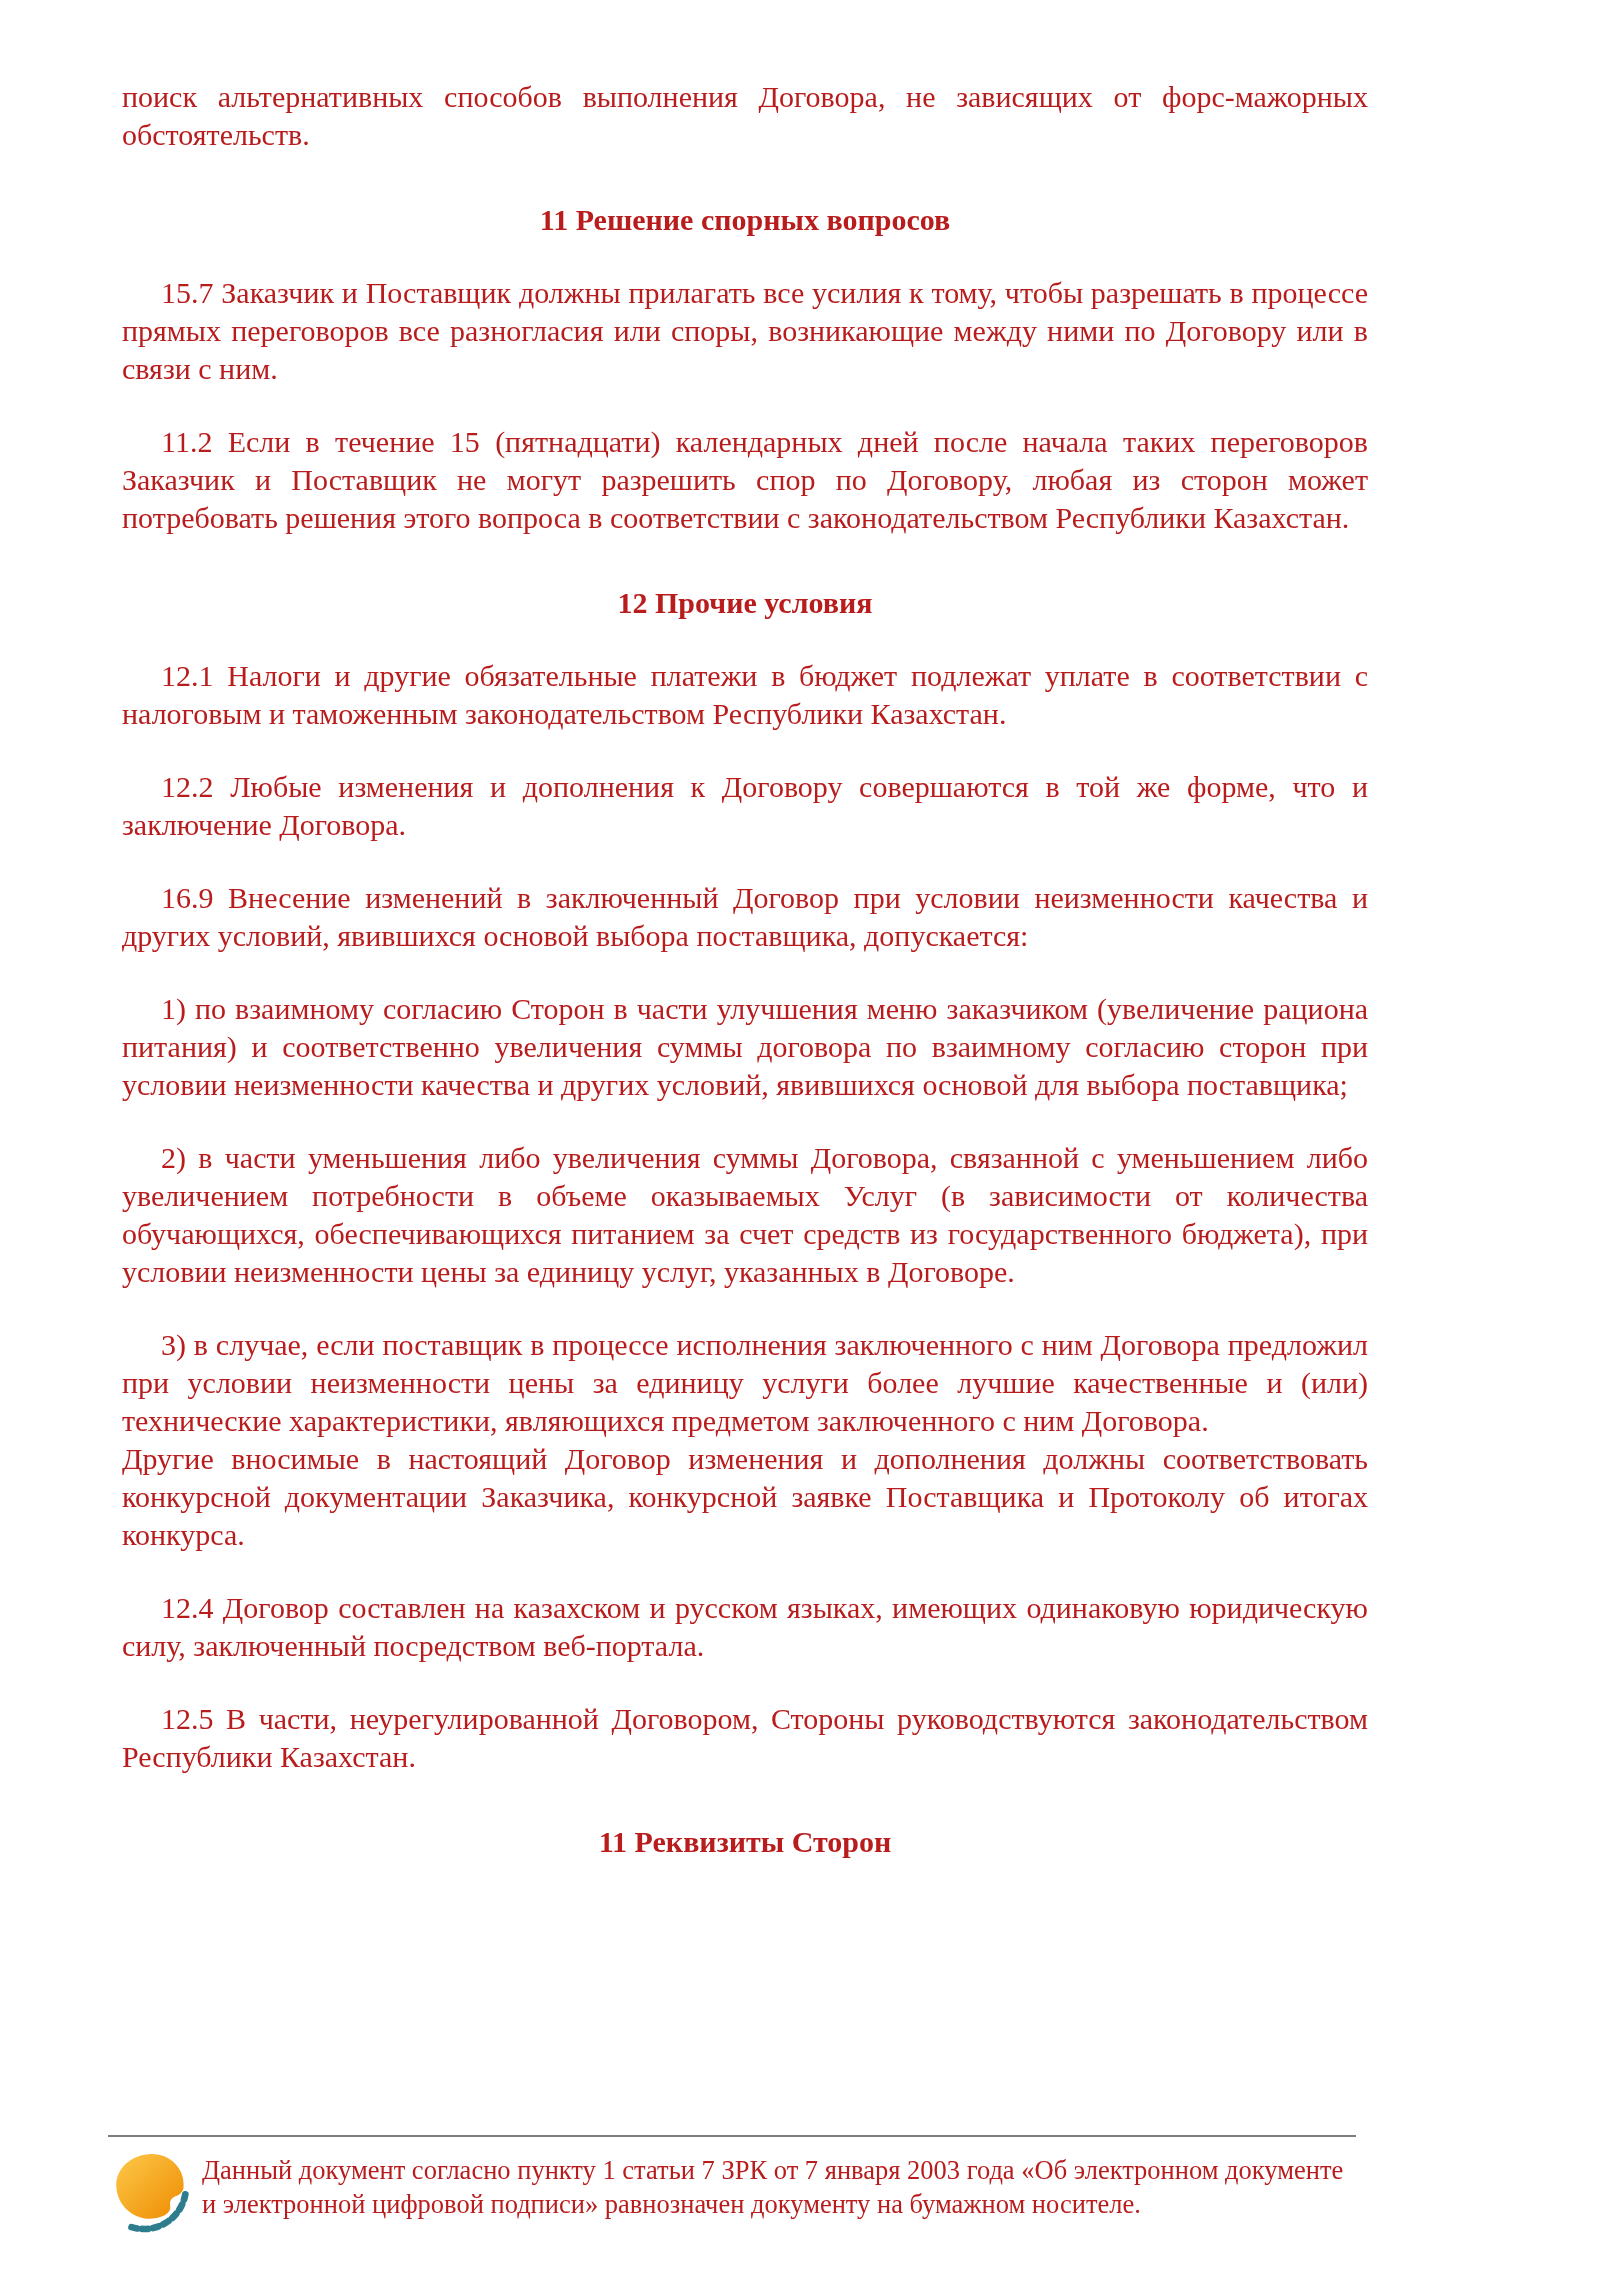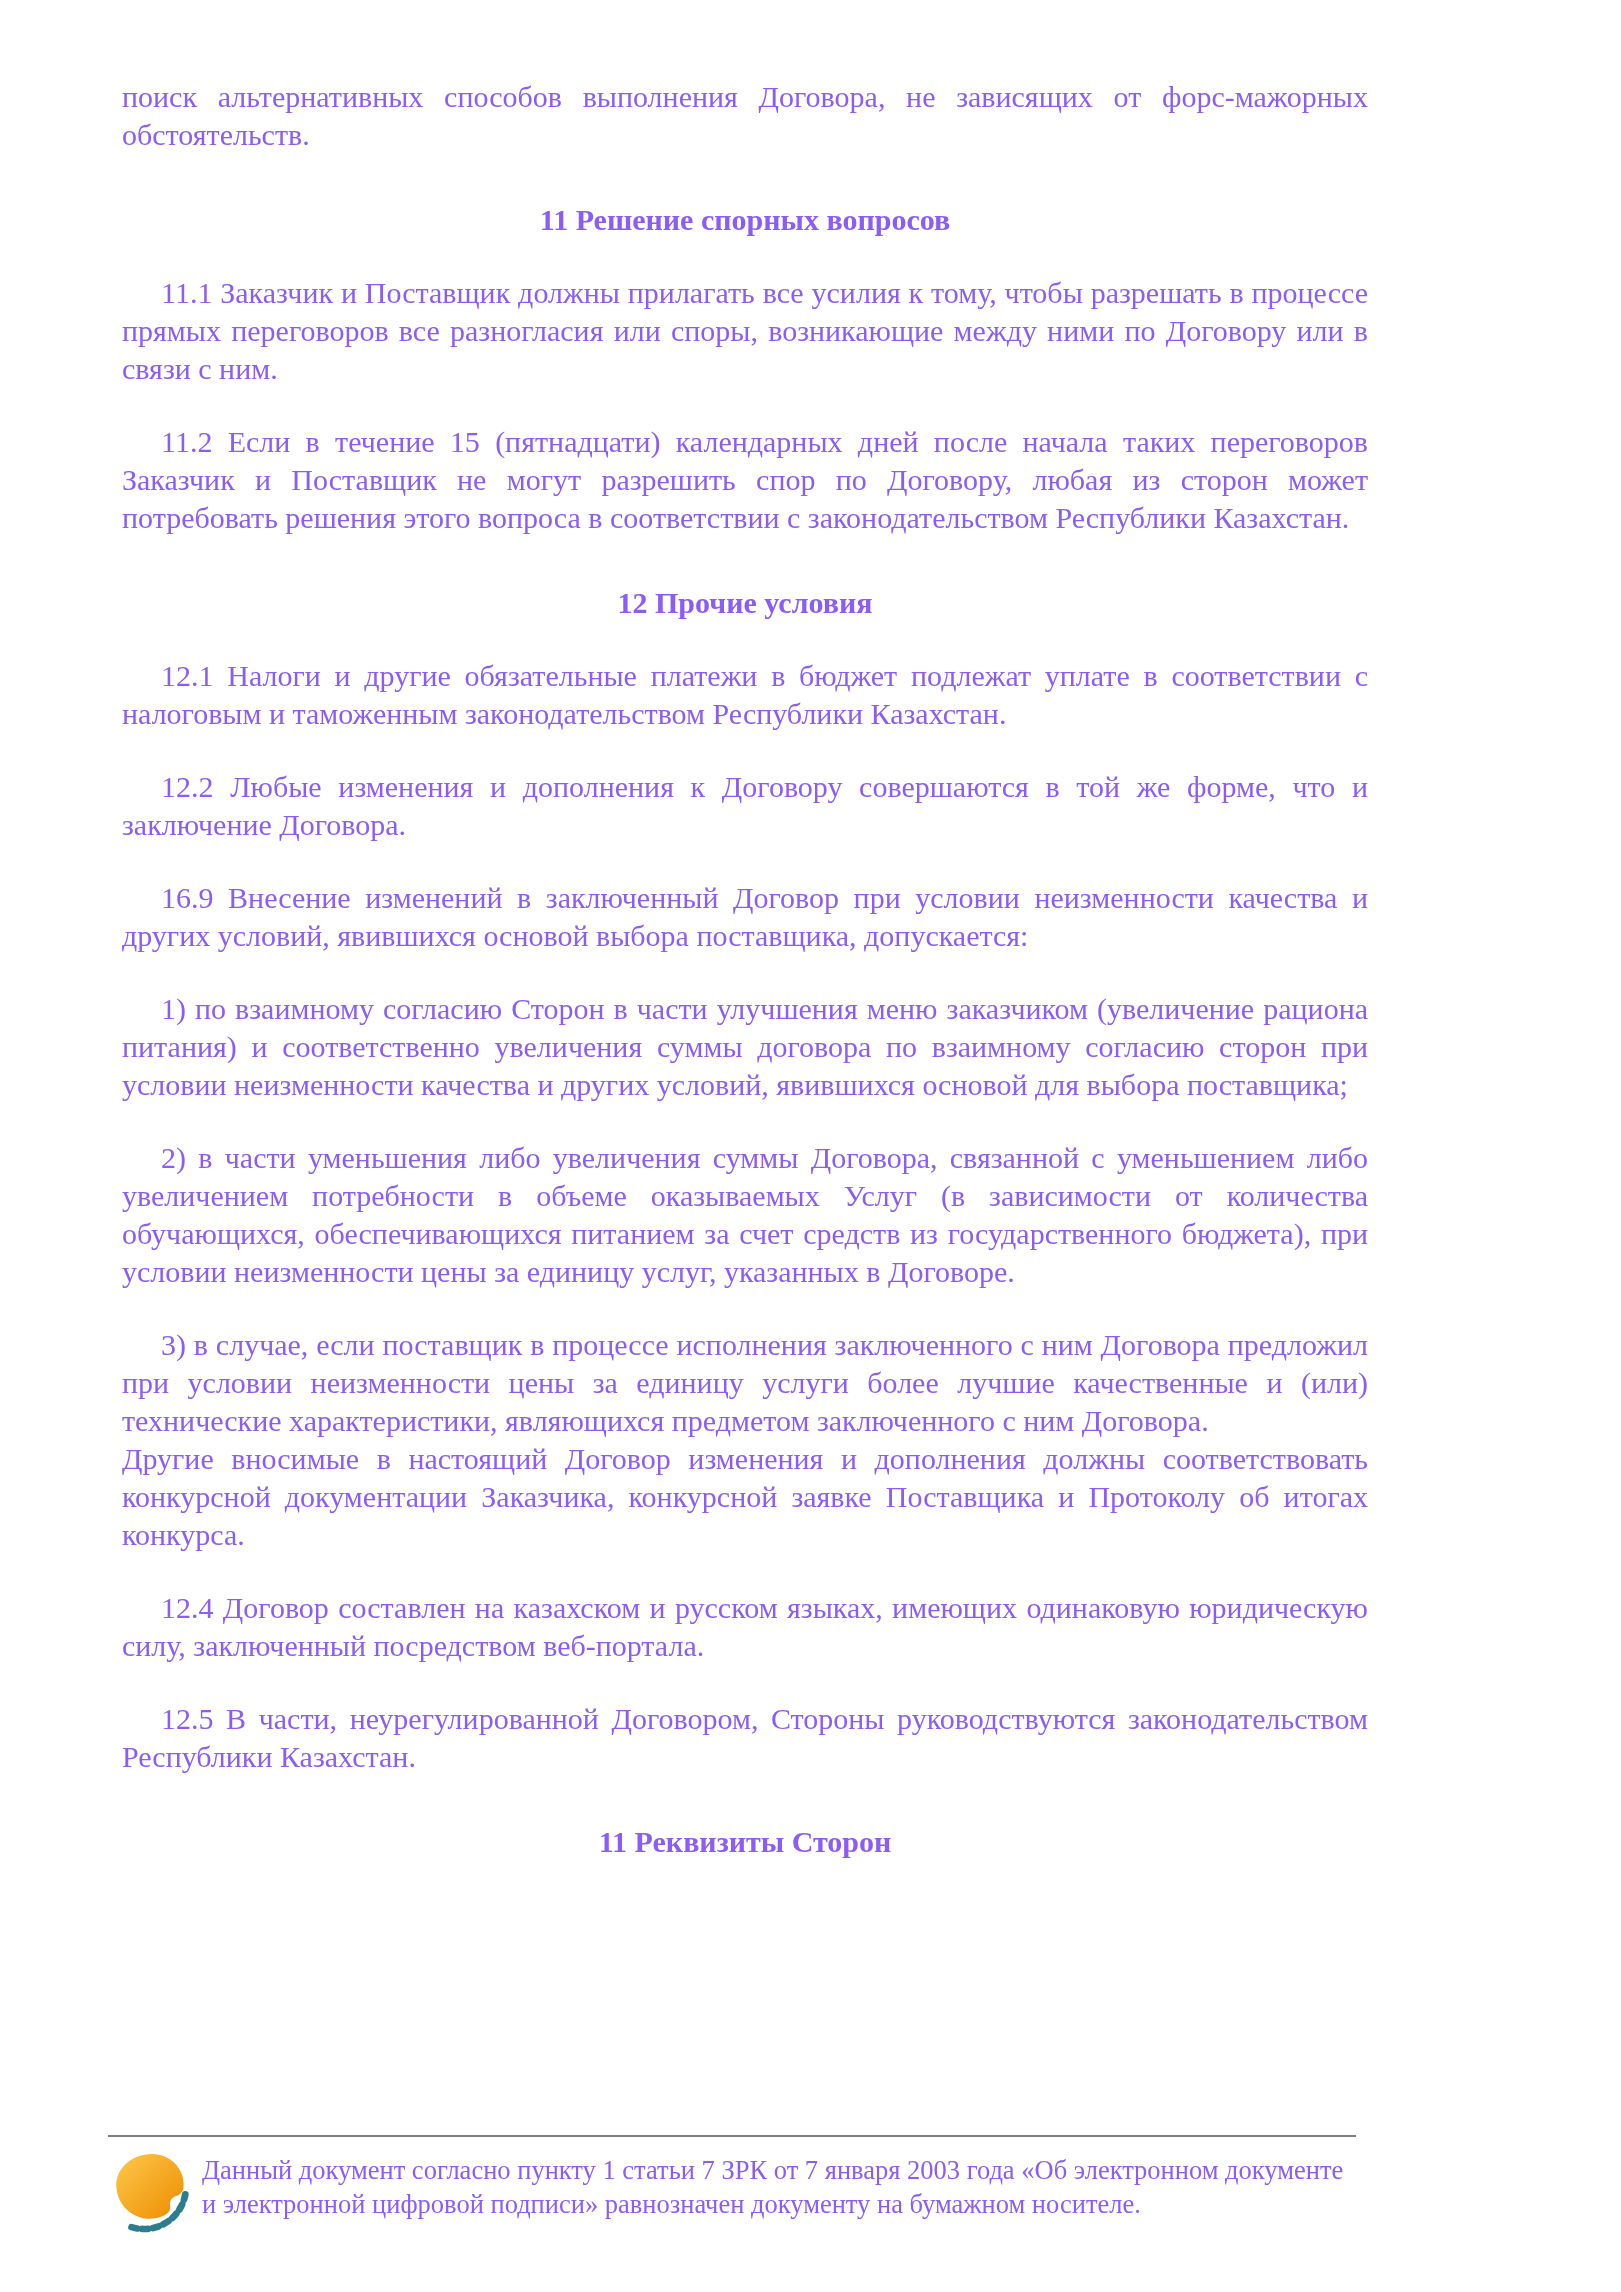--- a/index.html
+++ b/index.html
@@ -5,21 +5,21 @@
   html, body {
     margin: 0;
     padding: 0;
     background: #ffffff;
   }
   .page {
     position: relative;
     width: 1454px;
     height: 2293px;
     background: #ffffff;
-    color: #8b5cf6;
+    color: #b91c1c;
     font-family: "Liberation Serif", "DejaVu Serif", serif;
     overflow: hidden;
   }
   .content {
     padding: 78px 86px 0 122px;
   }
   .content p {
     font-size: 30px;
     line-height: 38px;
     text-align: justify;
@@ -69,21 +69,21 @@
 </head>
 <body>
 
 <div class="page">
   <div class="content">
 
     <p class="continuation">поиск альтернативных способов выполнения Договора, не зависящих от форс-мажорных обстоятельств.</p>
 
     <h2>11 Решение спорных вопросов</h2>
 
-    <p>11.1 Заказчик и Поставщик должны прилагать все усилия к тому, чтобы разрешать в процессе прямых переговоров все разногласия или споры, возникающие между ними по Договору или в связи с ним.</p>
+    <p>15.7 Заказчик и Поставщик должны прилагать все усилия к тому, чтобы разрешать в процессе прямых переговоров все разногласия или споры, возникающие между ними по Договору или в связи с ним.</p>
 
     <p>11.2 Если в течение 15 (пятнадцати) календарных дней после начала таких переговоров Заказчик и Поставщик не могут разрешить спор по Договору, любая из сторон может потребовать решения этого вопроса в соответствии с законодательством Республики Казахстан.</p>
 
     <h2>12 Прочие условия</h2>
 
     <p>12.1 Налоги и другие обязательные платежи в бюджет подлежат уплате в соответствии с налоговым и таможенным законодательством Республики Казахстан.</p>
 
     <p>12.2 Любые изменения и дополнения к Договору совершаются в той же форме, что и заключение Договора.</p>
 
     <p>16.9 Внесение изменений в заключенный Договор при условии неизменности качества и других условий, явившихся основой выбора поставщика, допускается:</p>

